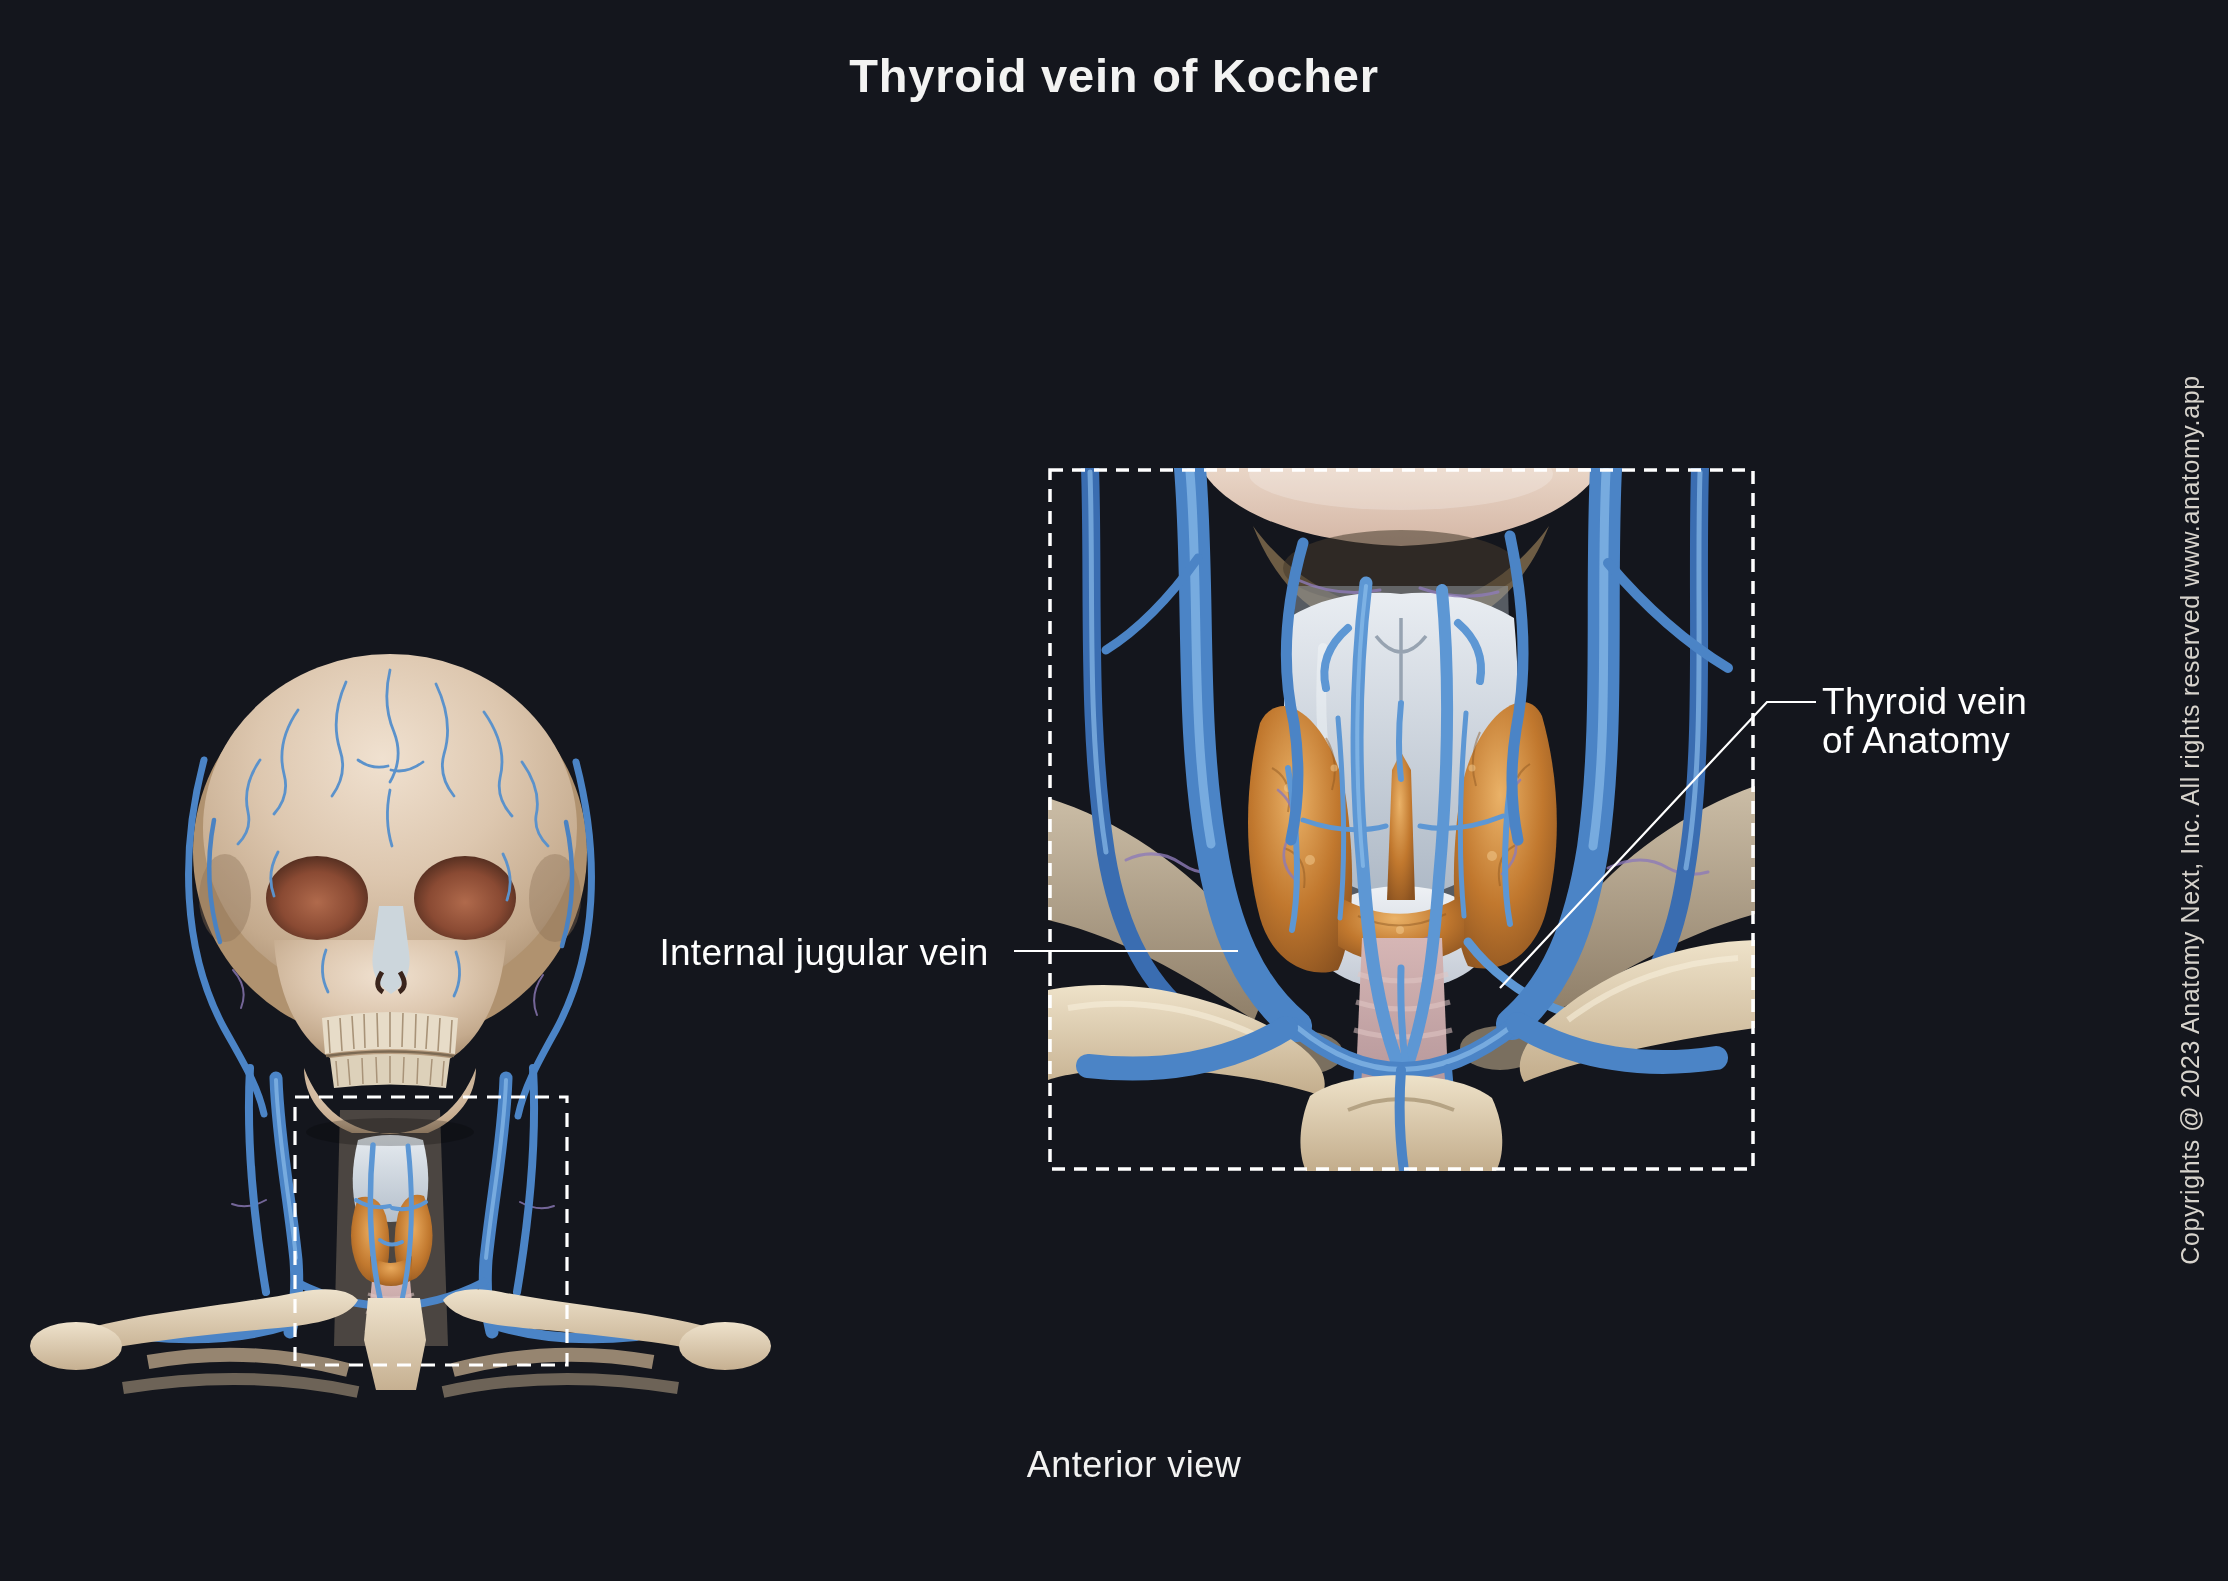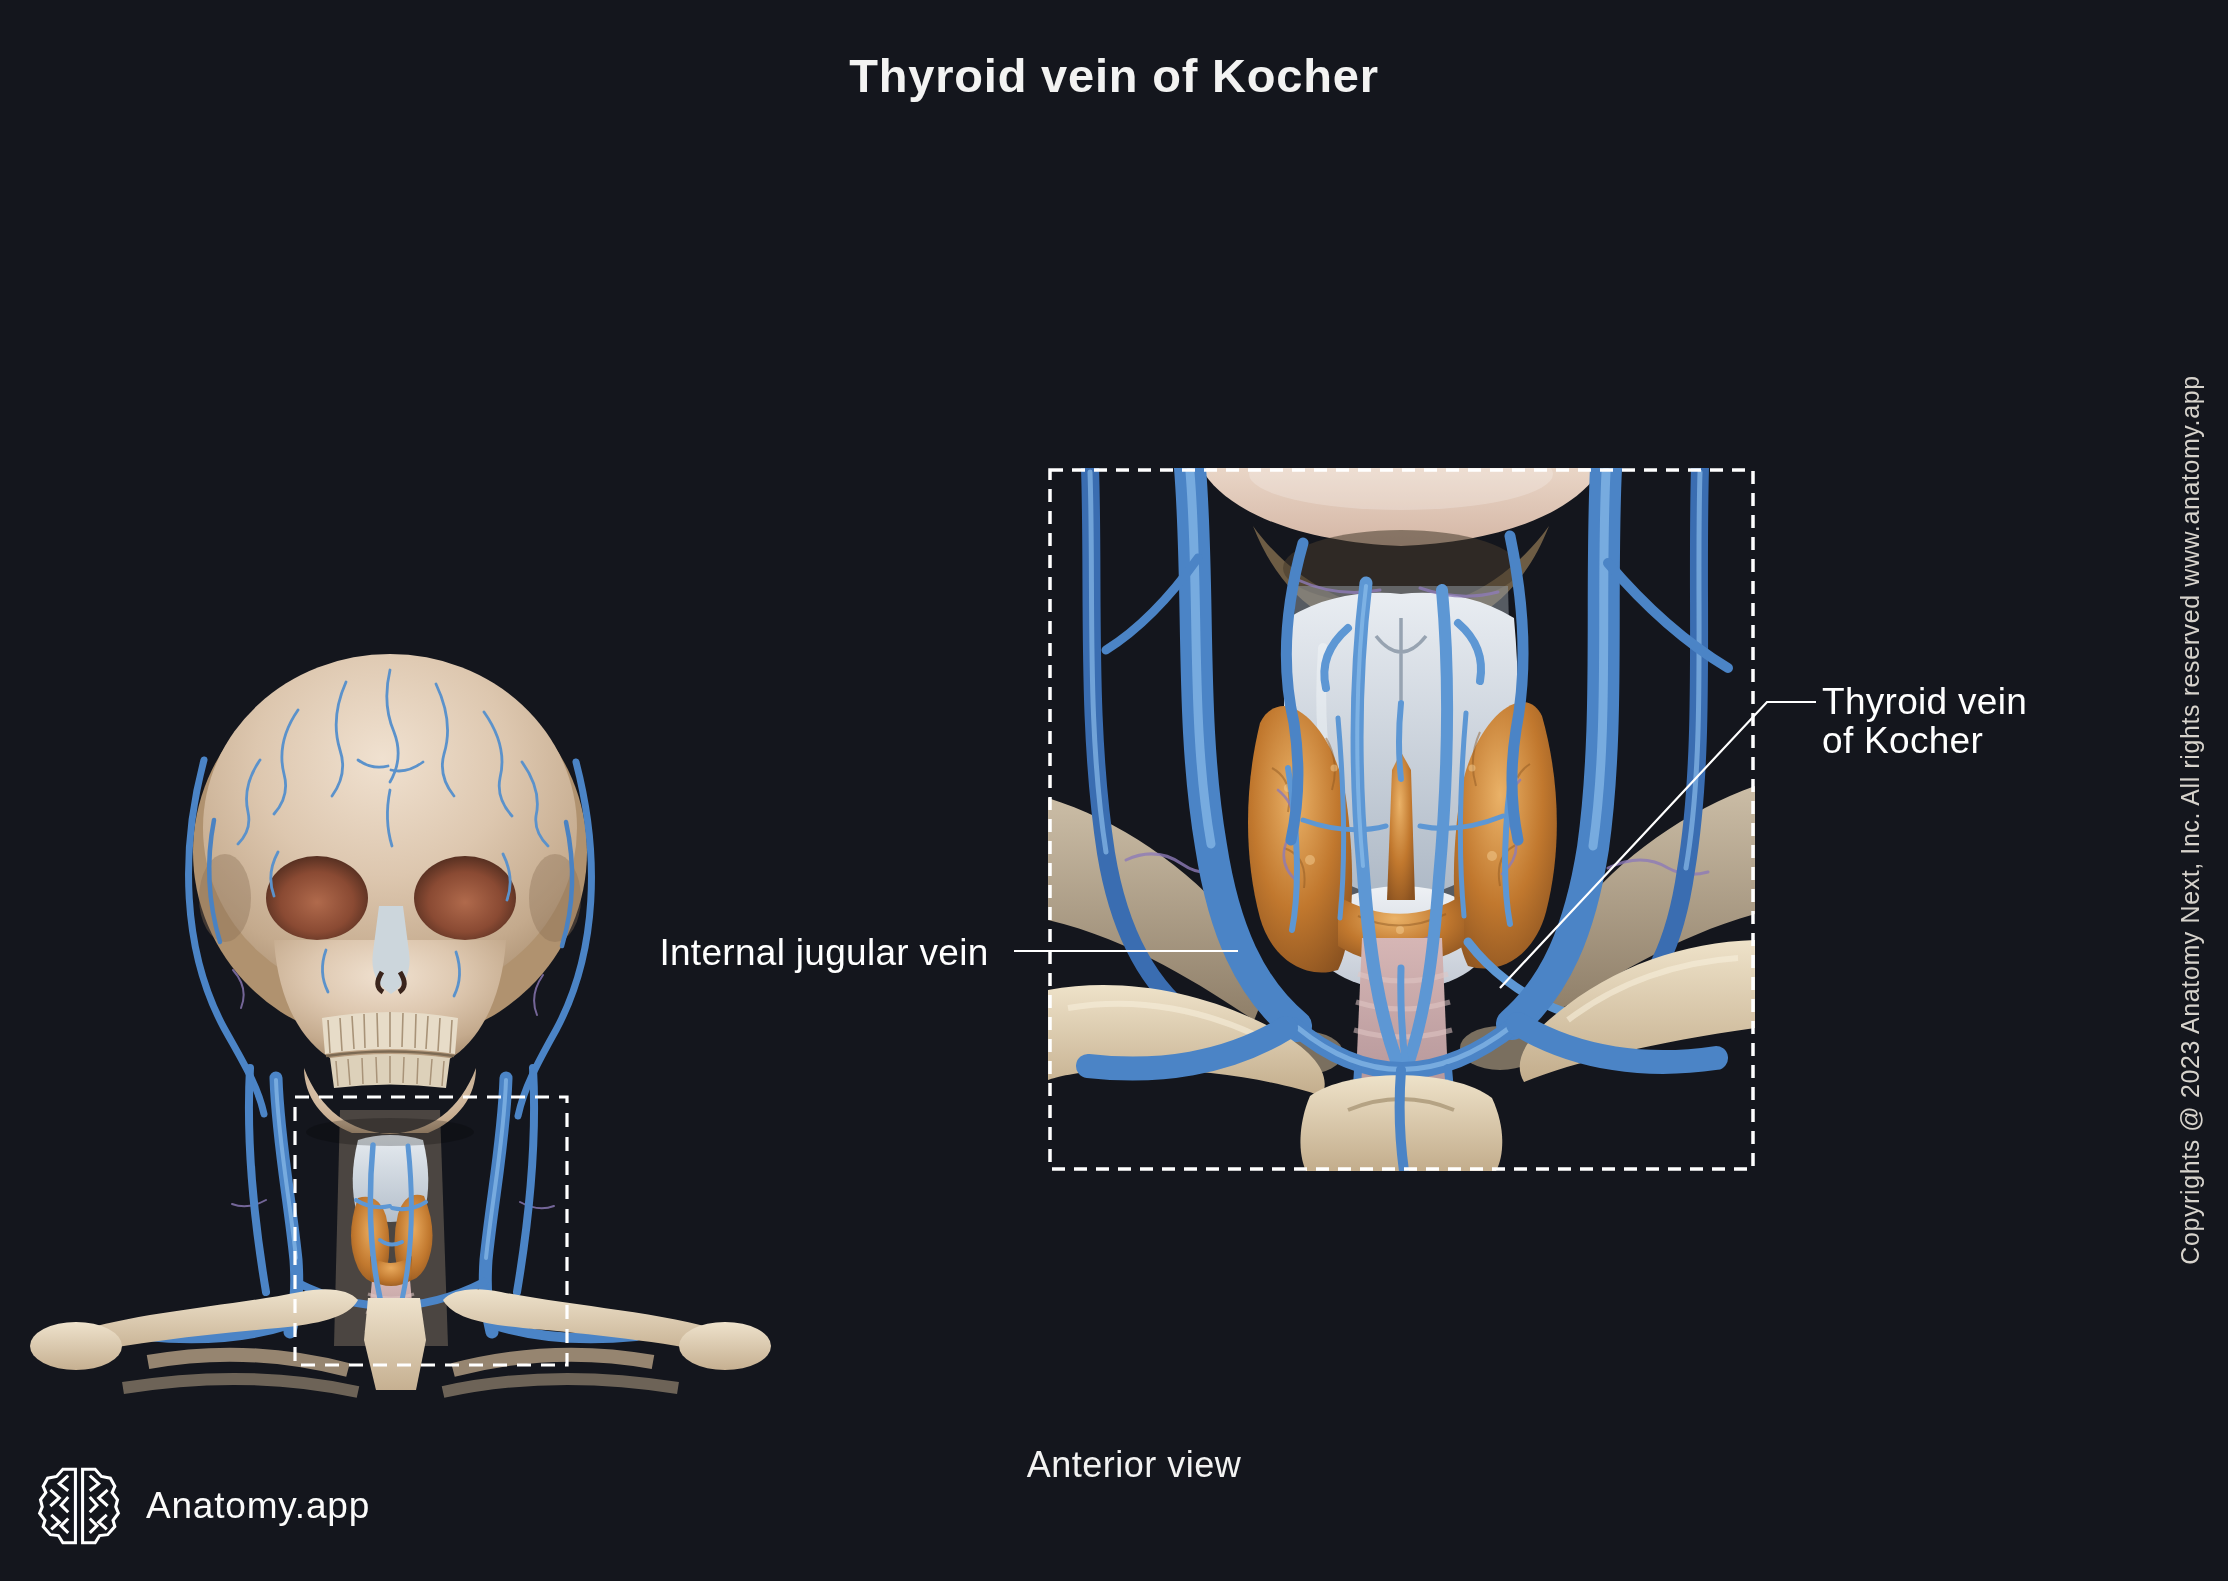--- a/index.html
+++ b/index.html
@@ -319,42 +319,21 @@
 
   <svg class="overlay" viewBox="0 0 2228 1581">
     <line class="leader" x1="1014" y1="951" x2="1238" y2="951"></line>
     <polyline class="leader" points="1816,702 1767,702 1500,988"></polyline>
   </svg>
 
   <div class="label label-ijv">Internal jugular vein</div>
 
   <div class="label label-kocher">
     <div>Thyroid vein</div>
-    <div>of Kocher</div>
+    <div>of Anatomy</div>
   </div>
 
   <div class="view-label">Anterior view</div>
 
   <div class="copyright">Copyrights @ 2023 Anatomy Next, Inc. All rights reserved www.anatomy.app</div>
 
-  <div class="brand">
-    <svg width="86" height="88" viewBox="0 0 96 96" fill="none" stroke="#ffffff" stroke-width="3.4" stroke-linejoin="miter">
-      <g>
-        <path d="M44,7 L30,7 L23,15 L13,17 L8,26 L11,33 L5,41 L7,49 L4,56 L10,64 L8,71 L16,80 L25,81 L30,89 L44,89 Z"></path>
-        <path d="M16,30 L26,39 L16,48"></path>
-        <path d="M36,14 L26,23 L36,31"></path>
-        <path d="M36,38 L28,47 L36,55"></path>
-        <path d="M17,58 L26,66 L17,74"></path>
-        <path d="M36,62 L28,70 L36,78"></path>
-      </g>
-      <g transform="translate(96,0) scale(-1,1)">
-        <path d="M44,7 L30,7 L23,15 L13,17 L8,26 L11,33 L5,41 L7,49 L4,56 L10,64 L8,71 L16,80 L25,81 L30,89 L44,89 Z"></path>
-        <path d="M16,30 L26,39 L16,48"></path>
-        <path d="M36,14 L26,23 L36,31"></path>
-        <path d="M36,38 L28,47 L36,55"></path>
-        <path d="M17,58 L26,66 L17,74"></path>
-        <path d="M36,62 L28,70 L36,78"></path>
-      </g>
-    </svg>
-    <span class="brand-text">Anatomy.app</span>
-  </div>
 
 </div>
 
 </body></html>

